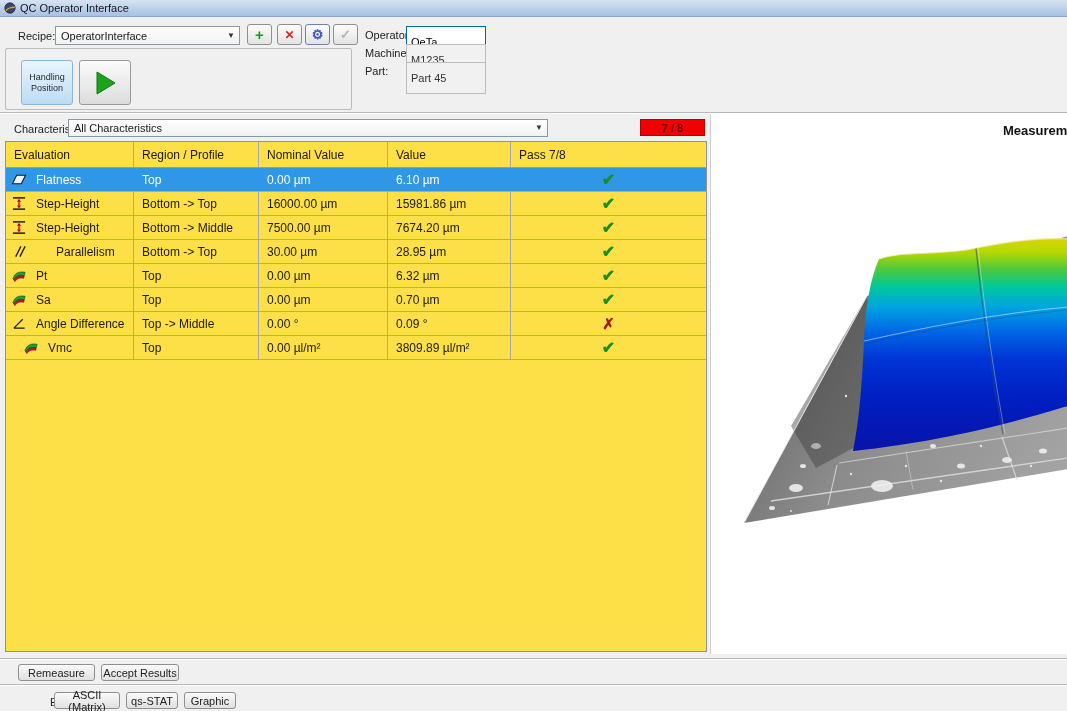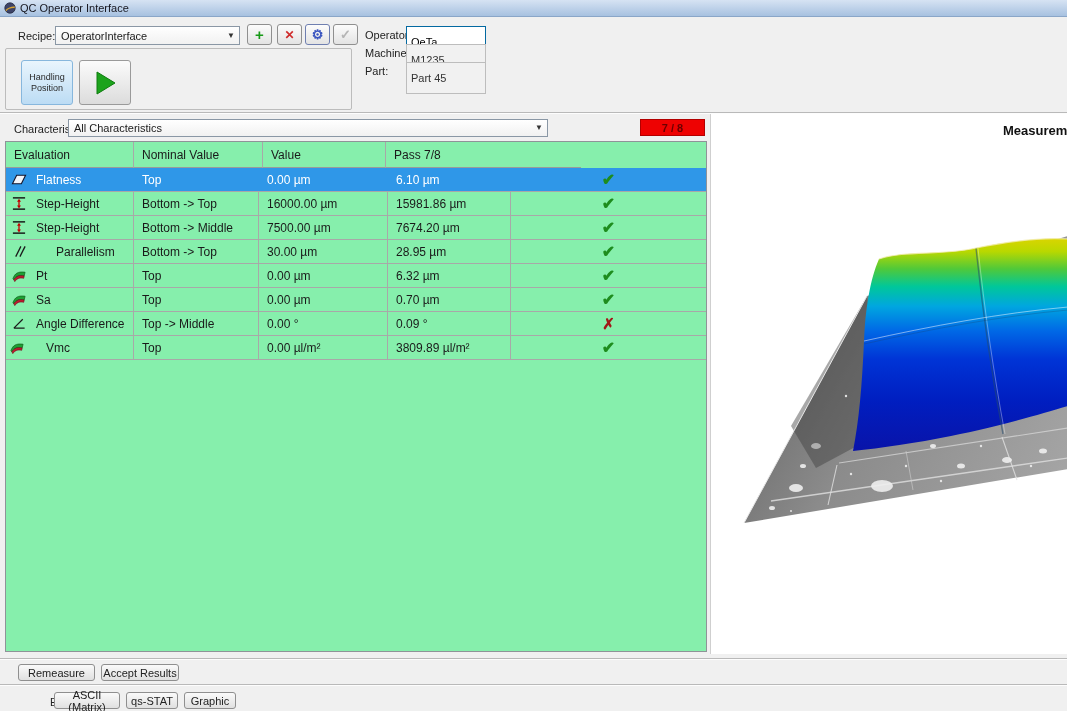--- a/index.html
+++ b/index.html
@@ -56,21 +56,21 @@
   
   .badge {
     position:absolute; left:640px; top:119px; width:65px; height:17px;
     background:var(--badge,#ee0202); border:1px solid #b30000;
     color:var(--badge-txt,#6b0000); font-weight:bold; font-size:11px;
     display:flex; align-items:center; justify-content:center;
   }
   
   .table-panel {
     position:absolute; left:5px; top:141px; width:702px; height:511px;
-    background:#86efac; border:1px solid #8f9398;
+    background:#fde047; border:1px solid #8f9398;
   }
   .trow { display:flex; width:700px; }
   .trow.head { height:26px; font-size:12px; }
   .trow.body { height:24px; font-size:12px; border-bottom:1px solid #a8a8a8; }
   .trow.head .cell { border-bottom:1px solid #9a9a9a; }
   .cell { display:flex; align-items:center; padding-left:8px; border-right:1px solid #a8a8a8; overflow:hidden; white-space:nowrap; }
   .cell.last { border-right:none; justify-content:center; padding-left:0; }
   .c0{width:128px;} .c1{width:125px;} .c2{width:129px;} .c3{width:123px;} .c4{width:195px;}
   .trow.selected { background:var(--sel,#2f97e8); color:#fff; }
   .trow.selected .cell { border-right-color:transparent; }
@@ -154,20 +154,21 @@
   <span class="lbl" style="left:14px; top:123px;">Characteristic:</span>
   <div class="combo" style="left:68px; top:119px; width:480px; height:18px;">
     <span>All Characteristics</span>
     <span class="arrow">▼</span>
   </div>
   <div class="badge">7 / 8</div>
 
   <div class="table-panel">
     <div id="thead" class="trow head">
         <div class="cell c0">Evaluation</div>
+        <div class="cell c1">Region / Profile</div>
         <div class="cell c2">Nominal Value</div>
         <div class="cell c3">Value</div>
         <div class="cell c4 last" style="justify-content: flex-start; padding-left: 8px;">Pass 7/8</div>
       </div>
     <div id="tbody">
         <div class="trow body selected">
           <div class="cell c0" style="padding-left: 5px;">
             <span class="rowicon">
               <svg viewBox="0 0 16 16">
                 <polygon points="1,12.5 5.5,3.5 15,3.5 10.5,12.5" fill="#f2f5fa" stroke="#15152a" stroke-width="1.2"></polygon>
@@ -283,21 +284,21 @@
             <span>Angle Difference</span>
           </div>
           <div class="cell c1">Top -&gt; Middle</div>
           <div class="cell c2">0.00 °</div>
           <div class="cell c3">0.09 °</div>
           <div class="cell c4 last">
             <span class="failmark">✗</span>
           </div>
         </div>
         <div class="trow body">
-          <div class="cell c0" style="padding-left: 3px; gap: 12px;">
+          <div class="cell c0" style="padding-left: 17px;">
             <span class="rowicon">
               <svg viewBox="0 0 16 16">
                 <path d="M1.5,11.5 C3.5,5.5 7,3.5 14.5,4.5 L13.5,8.5 C8,7.5 5.5,8.5 2.5,12.5 Z" fill="#1da034" stroke="#0a5a16" stroke-width="0.7"></path>
                 <path d="M2.5,12.5 C5.5,8.5 8,7.5 13.5,8.5 L13,11 C8.5,10 6,11 3.5,14.5 Z" fill="#c41a30" stroke="#6e0e1a" stroke-width="0.7"></path>
               </svg>
             </span>
             <span>Vmc</span>
           </div>
           <div class="cell c1">Top</div>
           <div class="cell c2">0.00 µl/m²</div>

